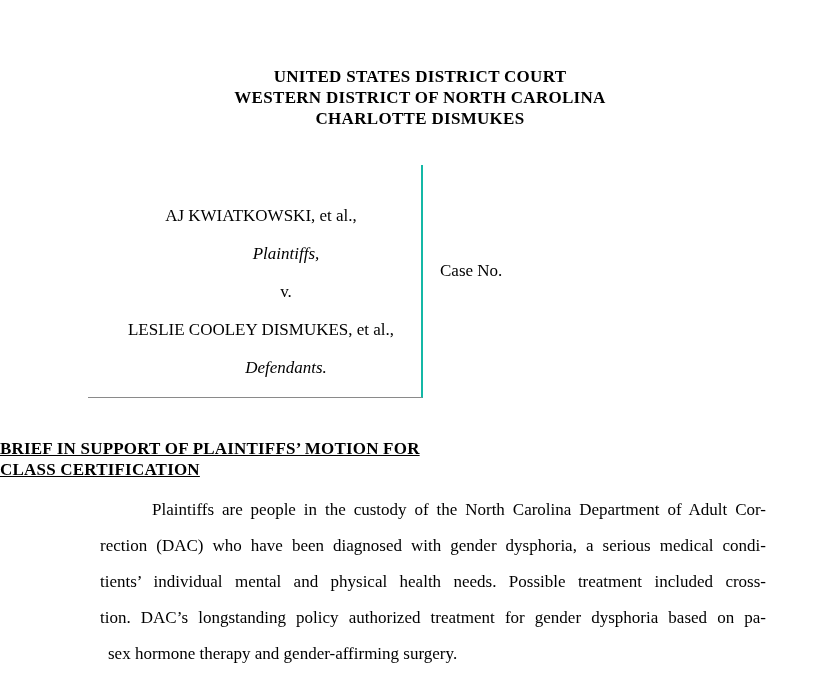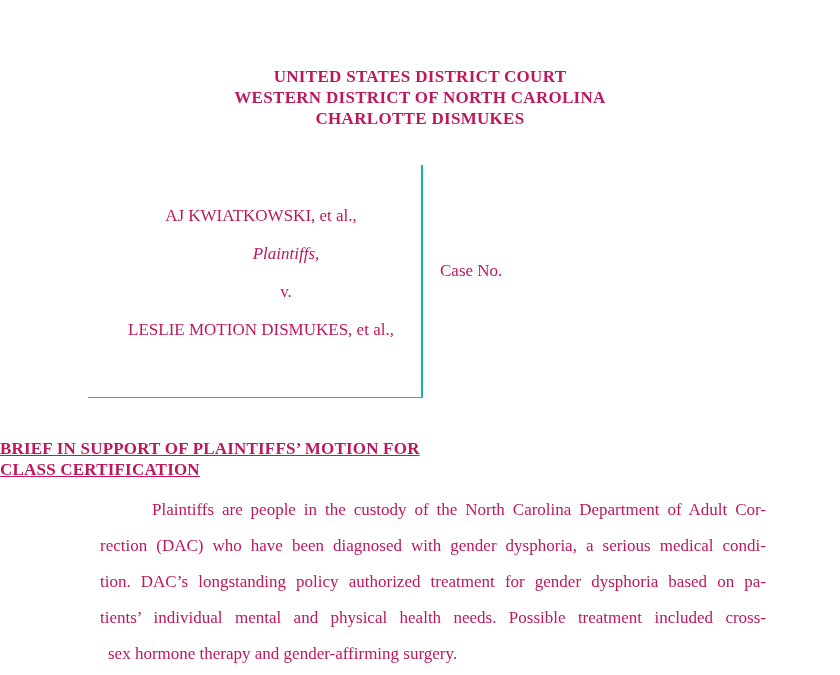--- a/index.html
+++ b/index.html
@@ -6,21 +6,21 @@
     margin: 0;
     padding: 0;
     background: #ffffff;
   }
   .page {
     position: relative;
     width: 840px;
     height: 675px;
     background: #ffffff;
     font-family: "Liberation Serif", "DejaVu Serif", serif;
-    color: #be185d;
+    color: #000000;
     overflow: hidden;
   }
 
   
   .court-header {
     position: absolute;
     top: 66px;
     left: 0;
     width: 840px;
     text-align: center;
@@ -97,33 +97,34 @@
   <header class="court-header">
     <div>UNITED STATES DISTRICT COURT</div>
     <div>WESTERN DISTRICT OF NORTH CAROLINA</div>
     <div>CHARLOTTE DISMUKES</div>
   </header>
 
   <section class="caption-box">
     <div class="cap-line">AJ KWIATKOWSKI, et al.,</div>
     <div class="cap-line cap-indent italic">Plaintiffs,</div>
     <div class="cap-line cap-indent">v.</div>
-    <div class="cap-line">LESLIE MOTION DISMUKES, et al.,</div>
+    <div class="cap-line">LESLIE COOLEY DISMUKES, et al.,</div>
+    <div class="cap-line cap-indent italic">Defendants.</div>
   </section>
 
   <div class="case-number">
     <div>Case No.</div>
   </div>
 
   <h1 class="brief-title">
     <span class="u">BRIEF IN SUPPORT OF PLAINTIFFS’ MOTION FOR</span><br>
     <span class="u">CLASS CERTIFICATION</span>
   </h1>
 
   <div class="body-text">
     <div class="bline first">Plaintiffs are people in the custody of the North Carolina Department of Adult Cor-</div>
     <div class="bline">rection (DAC) who have been diagnosed with gender dysphoria, a serious medical condi-</div>
+    <div class="bline">tients’ individual mental and physical health needs. Possible treatment included cross-</div>
     <div class="bline">tion. DAC’s longstanding policy authorized treatment for gender dysphoria based on pa-</div>
-    <div class="bline">tients’ individual mental and physical health needs. Possible treatment included cross-</div>
     <div class="bline last">sex hormone therapy and gender-affirming surgery.</div>
   </div>
 
 </div>
 
 </body></html>

